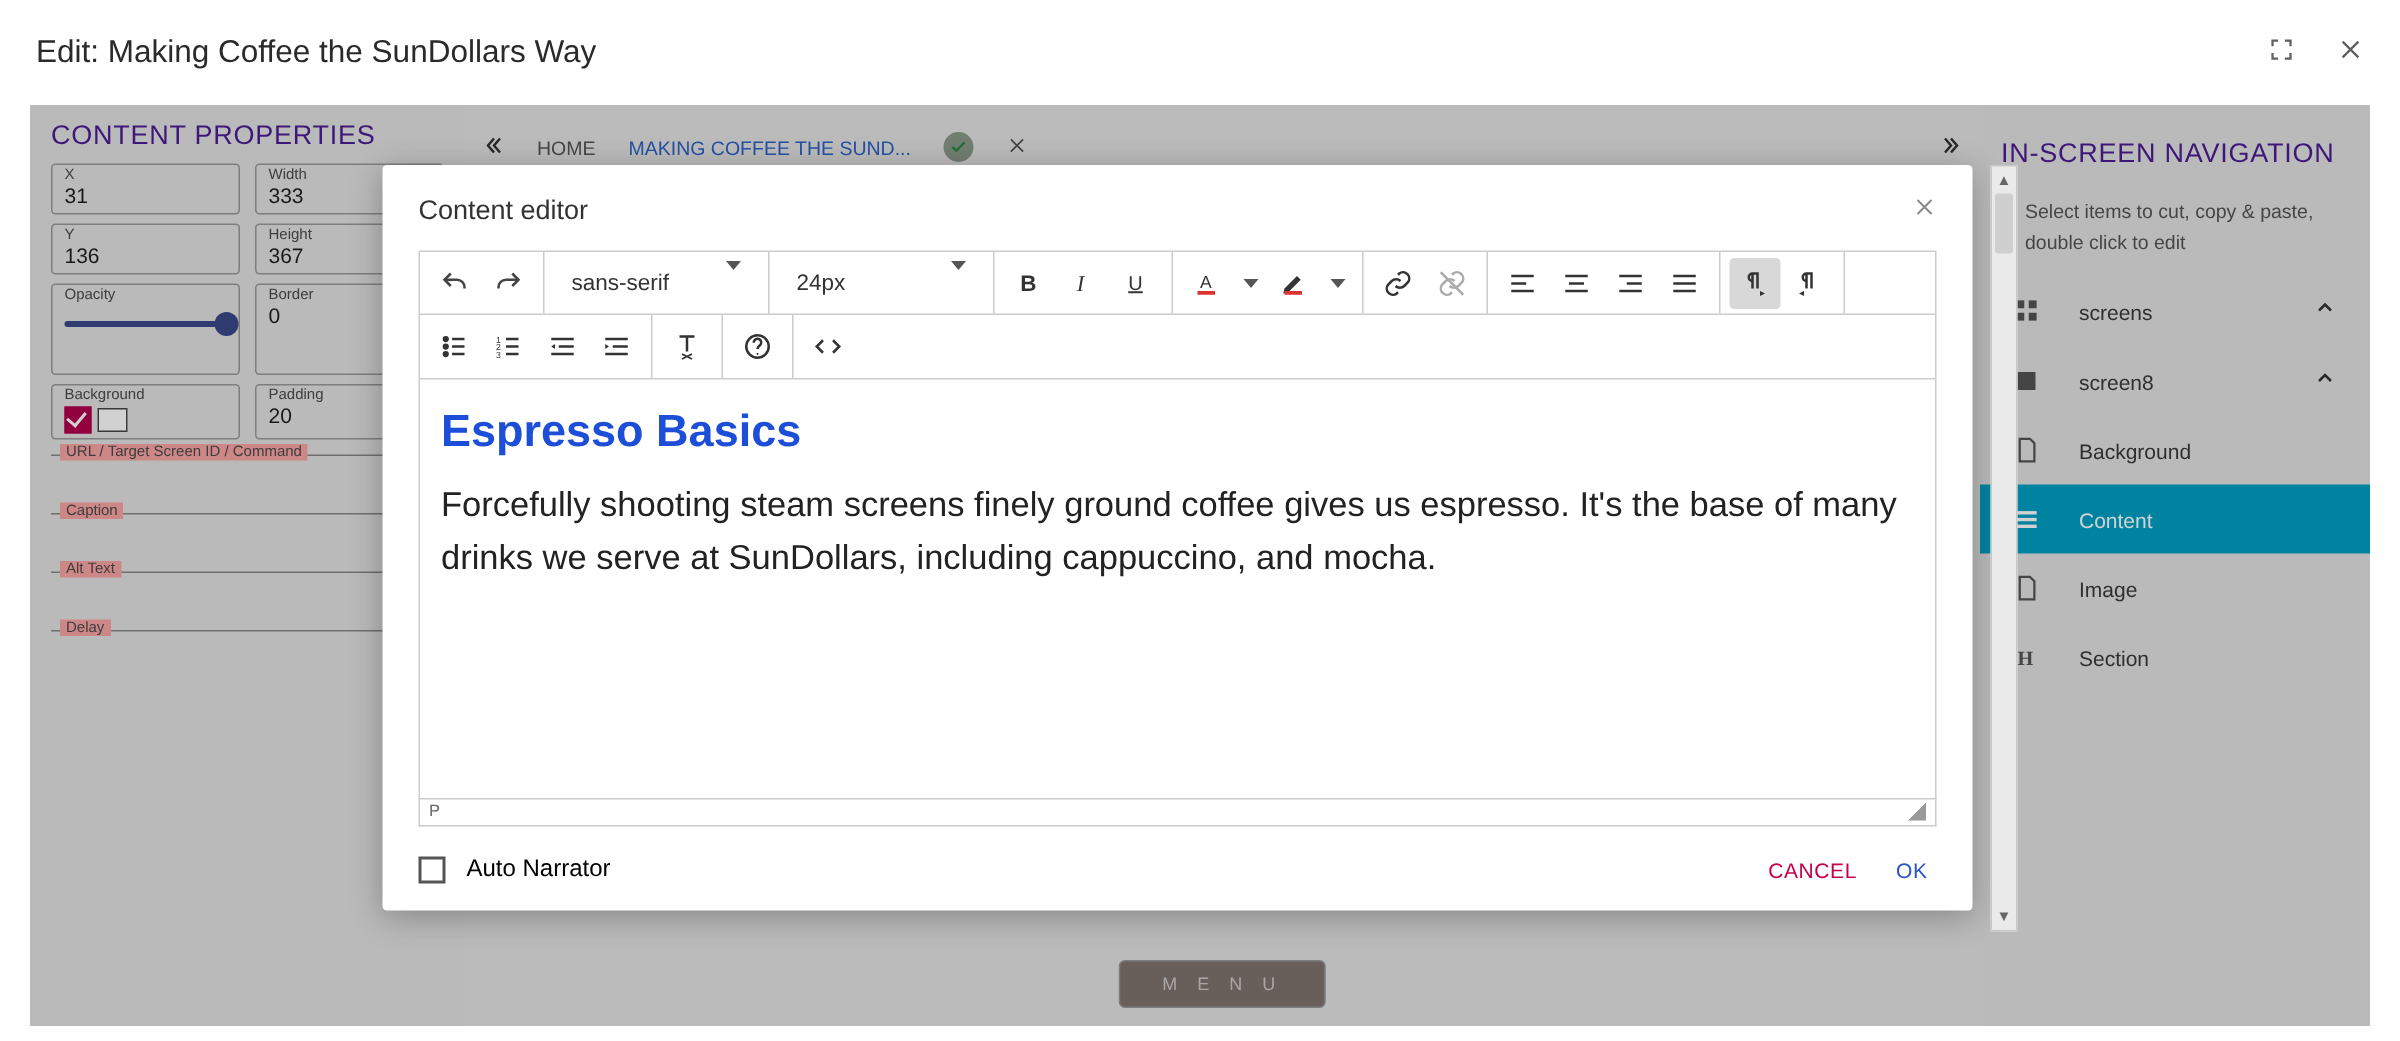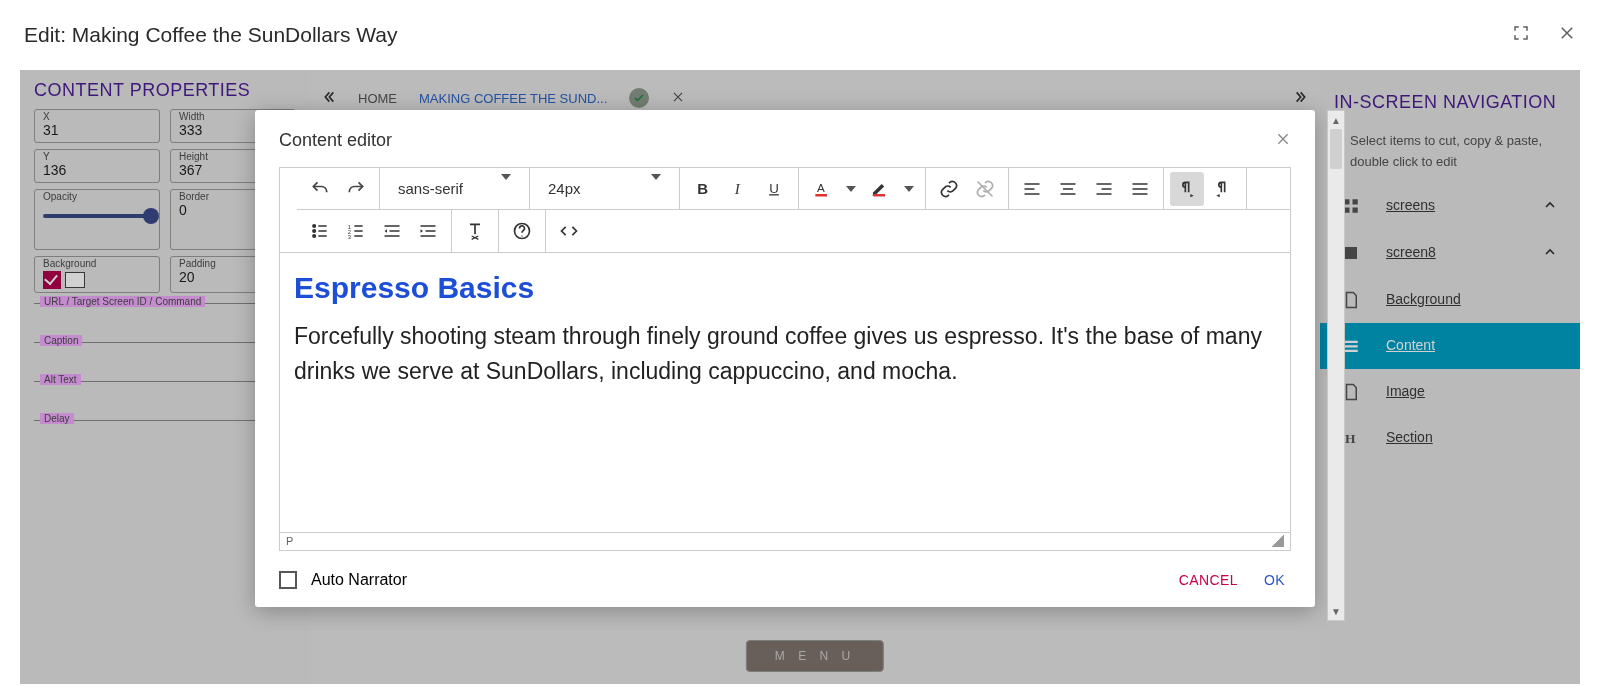--- a/index.html
+++ b/index.html
@@ -12,52 +12,52 @@
   .work-area { position: absolute; left: 20px; top: 70px; right: 20px; bottom: 10px; background: #e3e3e3; }
   .dim-overlay { position: absolute; inset: 0; background: rgba(0,0,0,0.18); pointer-events: none; }
   
   .left-panel { position: absolute; left: 0; top: 0; width: 290px; bottom: 0; padding: 10px 14px; color: #2d2d2d; font-size: 12px; }
   .panel-title { font-size: 18px; letter-spacing: .5px; color: #4c1d95; margin-bottom: 8px; }
   .row2 { display: flex; gap: 10px; margin-bottom: 6px; }
   .fieldbox { flex: 1; border: 1px solid #9a9a9a; border-radius: 3px; padding: 2px 8px 3px; background: transparent; position: relative; }
   .fieldbox .lbl { font-size: 10px; color: #4c4c4c; line-height: 1; }
   .fieldbox .val { font-size: 14px; color: #1f1f1f; line-height: 1.2; }
   .fieldset-line { border-top: 1px solid #888; margin: 10px 0 6px; position: relative; }
-  .fieldset-line .leg { position: absolute; top: -8px; left: 6px; background: #f0abfc; padding: 0 4px; font-size: 10px; color: #4c4c4c; }
+  .fieldset-line .leg { position: absolute; top: -8px; left: 6px; background: #fca5a5; padding: 0 4px; font-size: 10px; color: #4c4c4c; }
   .slider-wrap { display:flex; align-items:center; height:28px; }
   .slider { flex:1; height:4px; background:#3b4a8a; position:relative; border-radius:2px; }
   .slider .knob { position:absolute; right:-8px; top:-6px; width:16px; height:16px; border-radius:50%; background:#3b4a8a; }
   .chk { width:18px; height:18px; border:1px solid #555; display:inline-block; vertical-align:middle; margin-right:4px; background:#fff; }
   .chk.checked { background:#b4004e; border-color:#b4004e; position:relative; }
   .chk.checked::after { content:""; position:absolute; left:3px; top:0px; width:6px; height:10px; border:solid #fff; border-width:0 2px 2px 0; transform:rotate(40deg); }
   .swatch { width:20px; height:16px; border:1px solid #444; display:inline-block; vertical-align:middle; background:#fff; }
   
   .center-area { position:absolute; left:290px; right:260px; top:0; bottom:0; background:#e5e5e5; }
   .tabstrip { height:56px; display:flex; align-items:center; padding:0 10px; gap:22px; color:#555; font-size:13px; }
   .tabstrip .active { color:#2c63c8; }
   .tab-badge { width:20px; height:20px; border-radius:50%; background:#8a9a8a; display:inline-flex; align-items:center; justify-content:center; }
   .tab-badge svg { width:12px; height:12px; stroke:#284; fill:none; stroke-width:3; }
   .menu-btn { position:absolute; bottom:12px; left:50%; transform:translateX(-50%); padding:8px 28px; border:1px solid #999; border-radius:4px; color:#ccc; letter-spacing:5px; font-size:12px; background:rgba(60,40,30,.6); }
   
   .right-panel { position:absolute; right:0; top:0; width:260px; bottom:0; font-size:14px; color:#3a3a3a; }
   .right-panel .panel-title { padding:10px 14px 4px;margin-top:12px; }
   .hint { padding:6px 30px 10px; font-size:13px; color:#555; line-height:1.6; }
-  .nav-item { display:flex; align-items:flex-start; gap:20px; padding:14px 22px; cursor:pointer;text-decoration:underline; }
+  .nav-item { display:flex; align-items:flex-end; gap:20px; padding:14px 22px; cursor:pointer; }
   .nav-item.selected { background:#009fc5; color:#fff; }
   .nav-item .chev { margin-left:auto; }
   .nav-icon { width:18px; height:18px; display:inline-flex; align-items:center; justify-content:center; }
   .nav-icon svg { width:18px; height:18px; fill:#555; }
   .nav-item.selected .nav-icon svg { fill:#fff; }
   .nav-label { padding-left:6px; }
   
   .modal { position:absolute; left:255px; top:110px; width:1060px; background:#fff; border-radius:3px; box-shadow:0 4px 22px rgba(0,0,0,.28); padding:20px 24px 18px; z-index:30; }
   .modal-head { display:flex; justify-content:space-between; align-items:center; margin-bottom:16px; }
   .modal-title { font-size:18px; color:#333; }
   .modal-close svg { width:16px; height:16px; stroke:#888; stroke-width:2; fill:none; }
-  .toolbar { border:1px solid #ccc;padding-left:17px; }
+  .toolbar { border:1px solid #ccc; }
   .tool-row { display:flex; align-items:stretch; height:42px; border-bottom:1px solid #ccc; }
   .tool-row:last-child { border-bottom:none; }
   .tgroup { display:flex; align-items:center; border-right:1px solid #ccc; padding:0 6px; gap:2px; }
   .tbtn { width:34px; height:34px; display:flex; align-items:center; justify-content:center; border-radius:3px; cursor:pointer; }
   .tbtn.active { background:#d8d8d8; }
   .tbtn svg { width:20px; height:20px; }
   .tsel { display:flex; align-items:center; gap:8px; padding:0 12px; font-size:15px; color:#333; cursor:pointer; }
   .tsel .car { margin-left:auto; }
   .editor-body { border:1px solid #ccc; border-top:none; height:280px; padding:18px 14px 0; overflow:auto; position:relative; }
   .editor-body h2 { margin:0 0 14px; font-size:30px; font-weight:bold; color:#1d4ed8; }
@@ -432,21 +432,21 @@
               <svg viewBox="0 0 24 24" fill="none" stroke="#333" stroke-width="2">
                 <path d="M8 7l-5 5 5 5M16 7l5 5-5 5"></path>
               </svg>
             </div>
       </div>
     </div>
   </div>
 
   <div class="editor-body">
     <h2>Espresso Basics</h2>
-    <p>Forcefully shooting steam through finely ground coffee gives us espresso. It's the base of many drinks we serve at SunDollars, including cappuccino, and mocha.</p>
+    <p>Forcefully shooting steam screens finely ground coffee gives us espresso. It's the base of many drinks we serve at SunDollars, including cappuccino, and mocha.</p>
   </div>
   <div class="status-row">
     <span>P</span>
     <span class="resize-nub"></span>
   </div>
 
   <div class="modal-foot">
     <span class="box"></span>
     <span>Auto Narrator</span>
     <span class="spacer"></span>

